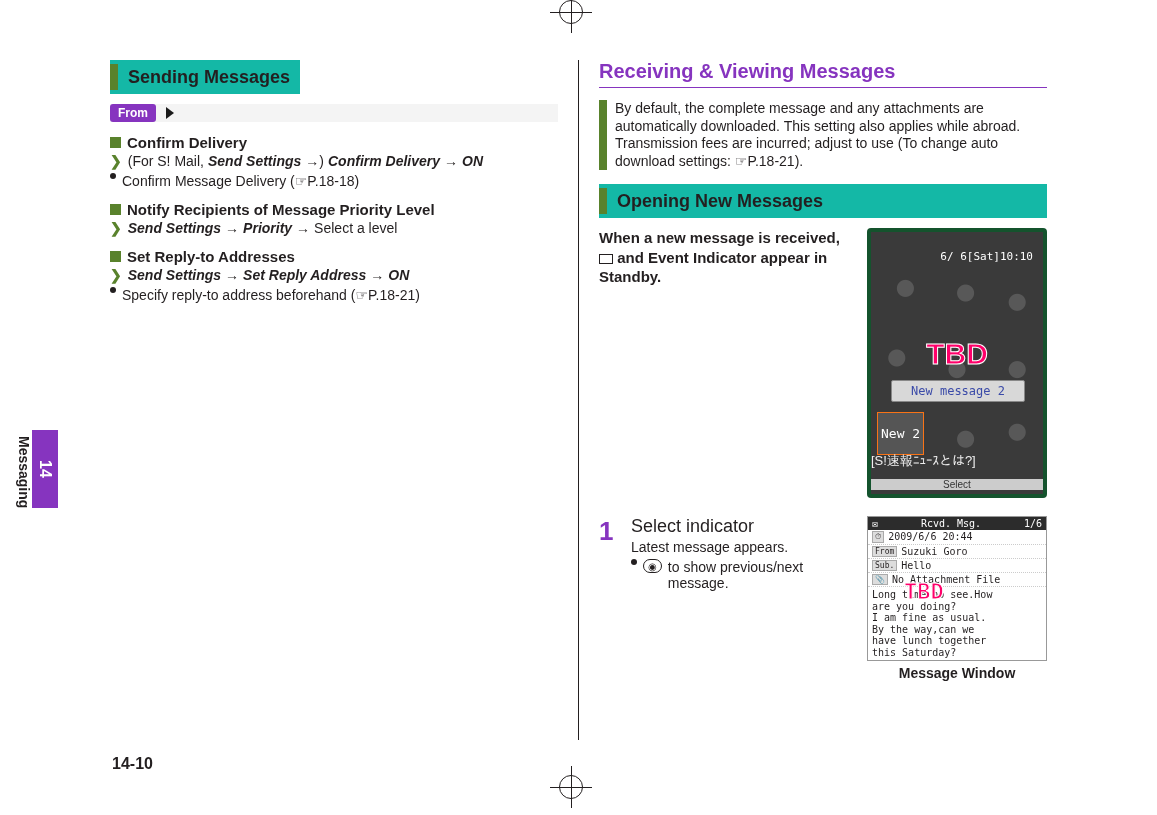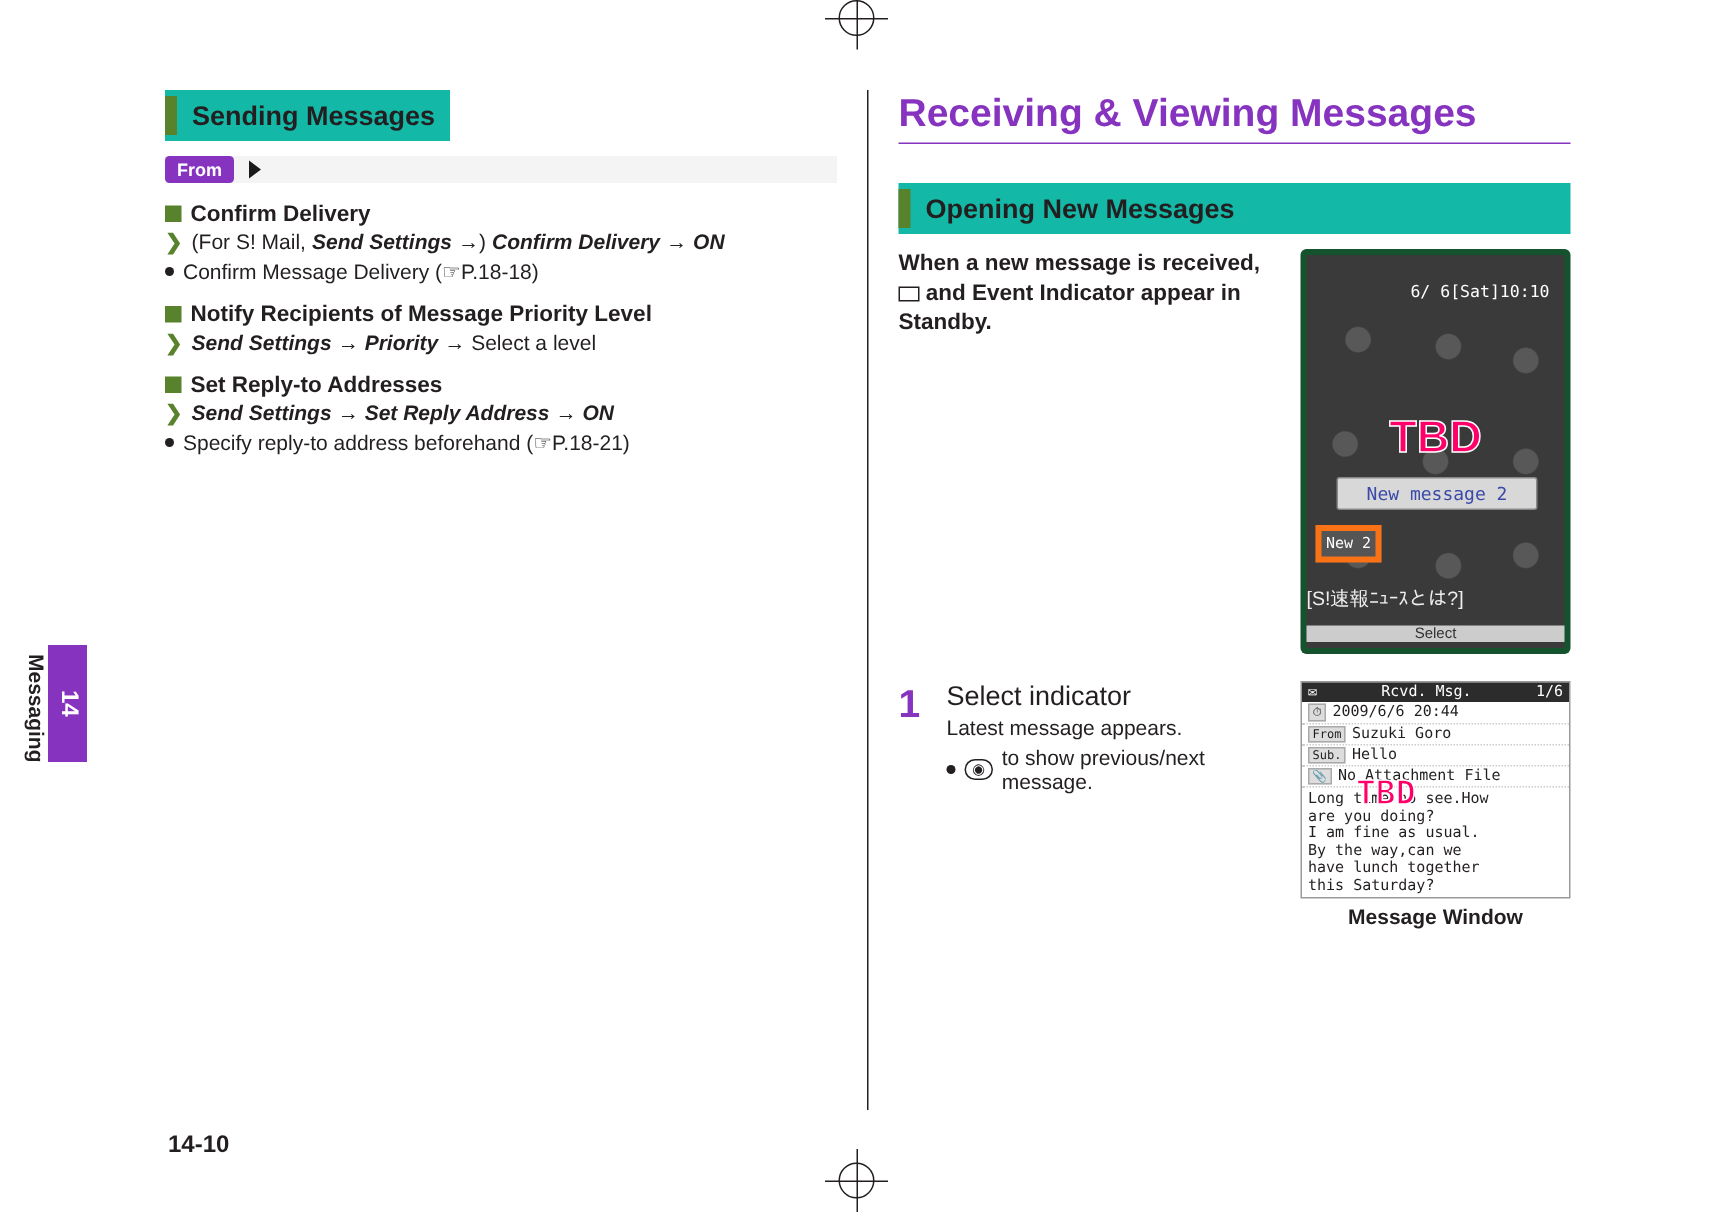--- a/index.html
+++ b/index.html
@@ -121,34 +121,34 @@
 }
 .chev {
   color: #59822c;
   font-weight: 700;
   margin-right: 2px;
 }
 .bi { font-weight: 700; font-style: italic; }
 .ar { font-size: 14px; }
 .note-line {
   display: flex;
-  align-items: center;
+  align-items: flex-start;
   gap: 6px;
   font-size: 14px;
   margin-bottom: 4px;
 }
 .bullet {
   width: 6px;
   height: 6px;
   background: #231f20;
   border-radius: 50%;
   flex-shrink: 0;
 }
 .right-title {
-  font-size: 26px;
+  font-size: 20px;
   font-weight: 700;
   color: #8634bf;
   border-bottom: 1px solid #8634bf;
   padding-bottom: 4px;
   margin-bottom: 12px;
 }
 .info-block {
   display: flex;
   gap: 8px;
   margin-bottom: 14px;
@@ -244,25 +244,25 @@
   font-family: monospace;
   font-size: 12px;
   text-align: center;
   line-height: 20px;
   color: #3a4aa8;
 }
 .phone-new2 {
   position: absolute;
   top: 180px;
   left: 6px;
-  font-size: 10px;
+  font-size: 13px;
   color: #fff;
   background: #555;
-  border: 4px solid #f97316;
-  padding: 3px 3px;
+  border: 1px solid #f97316;
+  padding: 13px 3px;
   font-family: monospace;
 }
 .phone-jp {
   position: absolute;
   top: 220px;
   width: 100%;
   color: #eee;
   font-size: 13px;
   font-family: Liberation Sans, sans-serif;
 }
@@ -500,20 +500,21 @@
 
     <div class="divider"></div>
 
     <div class="col">
 
       <div class="right-title">Receiving &amp; Viewing Messages</div>
 
       <div class="info-block">
         <div class="info-bar"></div>
         <div>
+          <div class="info-body">By default, the complete message and any attachments are automatically downloaded. This setting also applies while abroad. Transmission fees are incurred; adjust to use (To change auto download settings: ☞P.18-21).</div>
         </div>
       </div>
 
       <div class="section-bar" style="display:flex;width:100%">
         <div class="bar-mark"></div>
         <div class="bar-label">Opening New Messages</div>
       </div>
 
       <div class="when-row">
         <div class="when-text">

